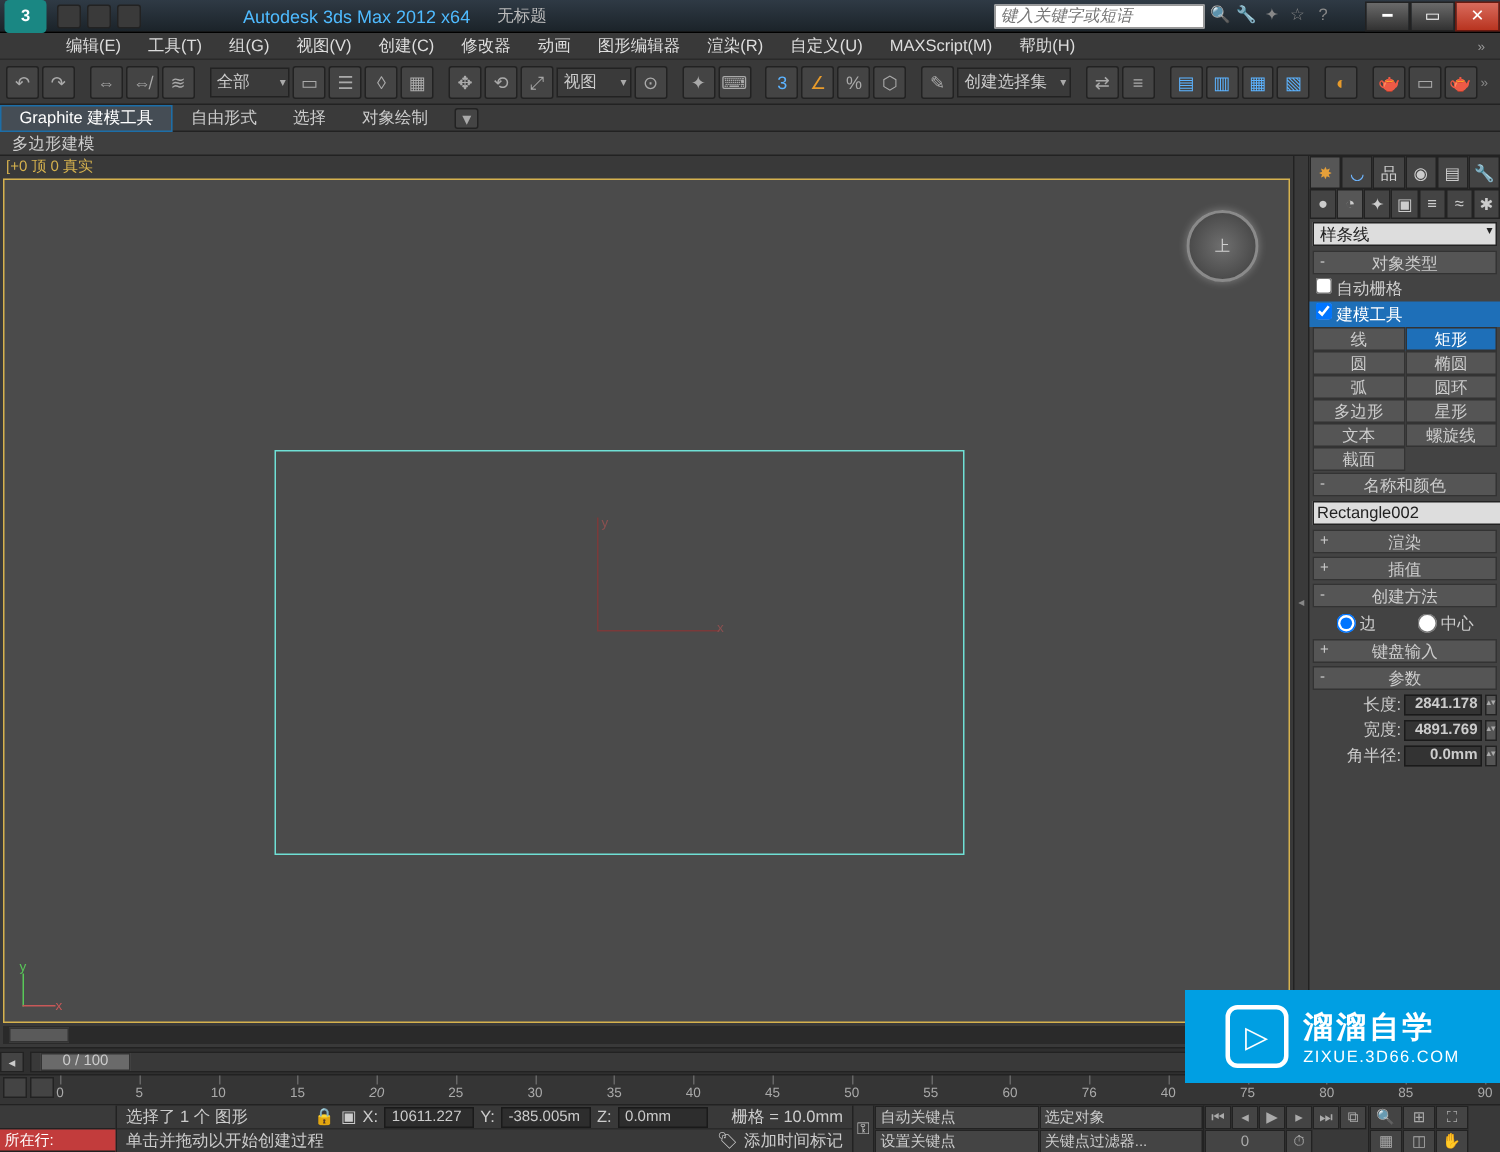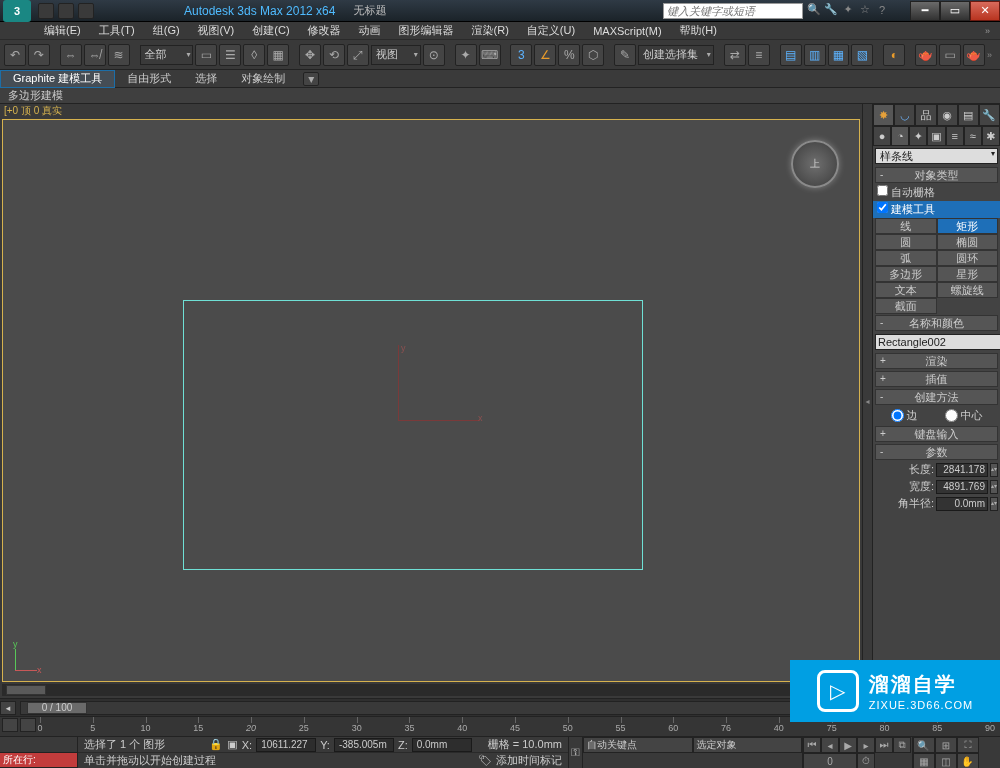--- a/index.html
+++ b/index.html
@@ -2,21 +2,21 @@
 <html><head>
 <meta charset="utf-8">
 <style>
 * { margin: 0; padding: 0; box-sizing: border-box; font-family: "Microsoft YaHei", Arial, sans-serif; }
 body { width: 1000px; height: 768px; background: #393939; color: #cccccc; font-size: 11px; overflow: hidden; display: flex; flex-direction: column; }
 
 .titlebar { height: 22px; background: linear-gradient(#2f3a45,#1b2329); display: flex; align-items: center; border-bottom: 1px solid #000; }
 .titlebar .logo { width: 28px; height: 22px; display: flex; align-items: center; justify-content: center; background: #1a8783; color: #fff; font-weight: bold; border-radius: 3px; margin: 0 3px; }
 .titlebar .sys-icons { display: flex; gap: 4px; margin-left: 4px; }
 .titlebar .sys-ico { width: 16px; height: 16px; background: #3a3a3a; border: 1px solid #222; border-radius: 2px; }
-.titlebar .title { flex: 0 0 auto; margin-left: 90px; display: flex; align-items: center; gap: 18px; }
+.titlebar .title { flex: 0 0 auto; margin-left: 68px; display: flex; align-items: center; gap: 18px; }
 .titlebar .app-title { color: #4fbbff; font-size: 12px; }
 .titlebar .doc-title { color: #bbb; font-size: 11px; }
 .titlebar .search-area { margin-left: auto; display: flex; gap: 4px; padding-right: 21px; }
 .titlebar input { width: 140px; height: 16px; font-size: 11px; background: #fff; border: 1px solid #999; color: #777; padding: 0 3px; font-style: italic; }
 .titlebar .right-icons { display: flex; gap: 3px; }
 .titlebar .r-ico { width: 14px; height: 14px; color: #888; display:flex;align-items:center;justify-content:center; }
 .window-controls { display: flex; }
 .window-controls div { width: 30px; height: 20px; display: flex; align-items: center; justify-content: center; color: #fff; }
 .window-controls .min, .window-controls .max { background: linear-gradient(#6a6a6a,#323232); border:1px solid #222; }
 .window-controls .close { background: linear-gradient(#d96b5c,#b83420); border:1px solid #6a1a10; }
@@ -81,21 +81,21 @@
 .ck-row.hl { background: #1e6fb8; color: #fff; }
 .btn-grid { display: flex; flex-wrap: wrap; padding: 0 2px; }
 .obj-btn { width: 50%; height: 16px; background: #555; border: 1px solid #333; display: flex; align-items: center; justify-content: center; font-size: 11px; }
 .obj-btn.active { background: #1e6fb8; color: #fff; }
 .name-row { display: flex; padding: 2px; gap: 2px; align-items: center; }
 .name-row input { flex:1; height: 16px; background: #ddd; color: #222; border: 1px solid #222; font-size: 11px; padding: 0 2px; }
 .radio-row { display: flex; justify-content: space-around; padding: 2px 4px; font-size: 11px; align-items: center; }
 .radio-row span { display:flex; align-items:center; gap:3px; }
 .param-row { display: flex; align-items: center; justify-content: flex-end; padding: 1px 2px; gap: 2px; font-size: 11px; }
 .param-row .lbl { color: #ccc; }
-.param-row .num { width: 52px; height: 14px; background: #333; border: 1px solid #1a1a1a; color: #ccc; font-size: 10px; padding: 0 2px; display:flex;align-items:center;justify-content:flex-end; }
+.param-row .num { width: 52px; height: 14px; background: #333; border: 1px solid #1a1a1a; color: #ccc; font-size: 10px; padding: 0 2px; display:flex;align-items:center;justify-content:flex-end;font-weight:bold; }
 .param-row .spn { width: 8px; height: 14px; background: #555; border: 1px solid #222; font-size:6px; display:flex;flex-direction:column;justify-content:center;align-items:center;line-height:5px;color:#aaa; }
 
 
 .timeslider { height: 18px; background: #2f2f2f; display: flex; align-items: center; border-top: 1px solid #222; }
 .timeslider .slider-track { flex: 1; height: 14px; background: #393939; border: 1px solid #222; margin: 0 4px; display: flex; align-items: center; }
 .timeslider .handle { width: 60px; height: 12px; background: #6a6a6a; border: 1px solid #333; display: flex; align-items: center; justify-content: center; font-size: 10px; margin-left: 6px; }
 .timeslider .tick-btn { width: 16px; height: 14px; background: #444; border: 1px solid #222; display:flex;align-items:center;justify-content:center;font-size:9px; }
 .ruler { height: 20px; background: #353535; position: relative; border-top: 1px solid #222; }
 .ruler .tick { position: absolute; top: 0; height: 6px; width: 1px; background: #666; }
 .ruler .tlabel { position: absolute; top: 6px; font-size: 9px; color: #aaa; transform: translateX(-50%); }
@@ -463,20 +463,24 @@
       <span style="margin-left:auto">🏷</span>
       <span>添加时间标记</span>
     </div>
   </div>
   <div style="width:14px;display:flex;align-items:center;justify-content:center;border-left:1px solid #222">⚿</div>
   <div class="s-right">
     <div style="display:flex;width:100%">
       <div class="tc-btn" style="flex:1">自动关键点</div>
       <div class="tc-btn" style="flex:1">选定对象</div>
     </div>
+    <div style="display:flex;width:100%">
+      <div class="tc-btn" style="flex:1">设置关键点</div>
+      <div class="tc-btn" style="flex:1">关键点过滤器...</div>
+    </div>
   </div>
   <div style="width:110px;display:flex;flex-wrap:wrap;border-left:1px solid #222">
     <div class="pb">⏮</div>
     <div class="pb">◂</div>
     <div class="pb">▶</div>
     <div class="pb">▸</div>
     <div class="pb">⏭</div>
     <div class="pb">⧉</div>
     <div class="pb" style="width:54px">0</div>
     <div class="pb">⏱</div>

